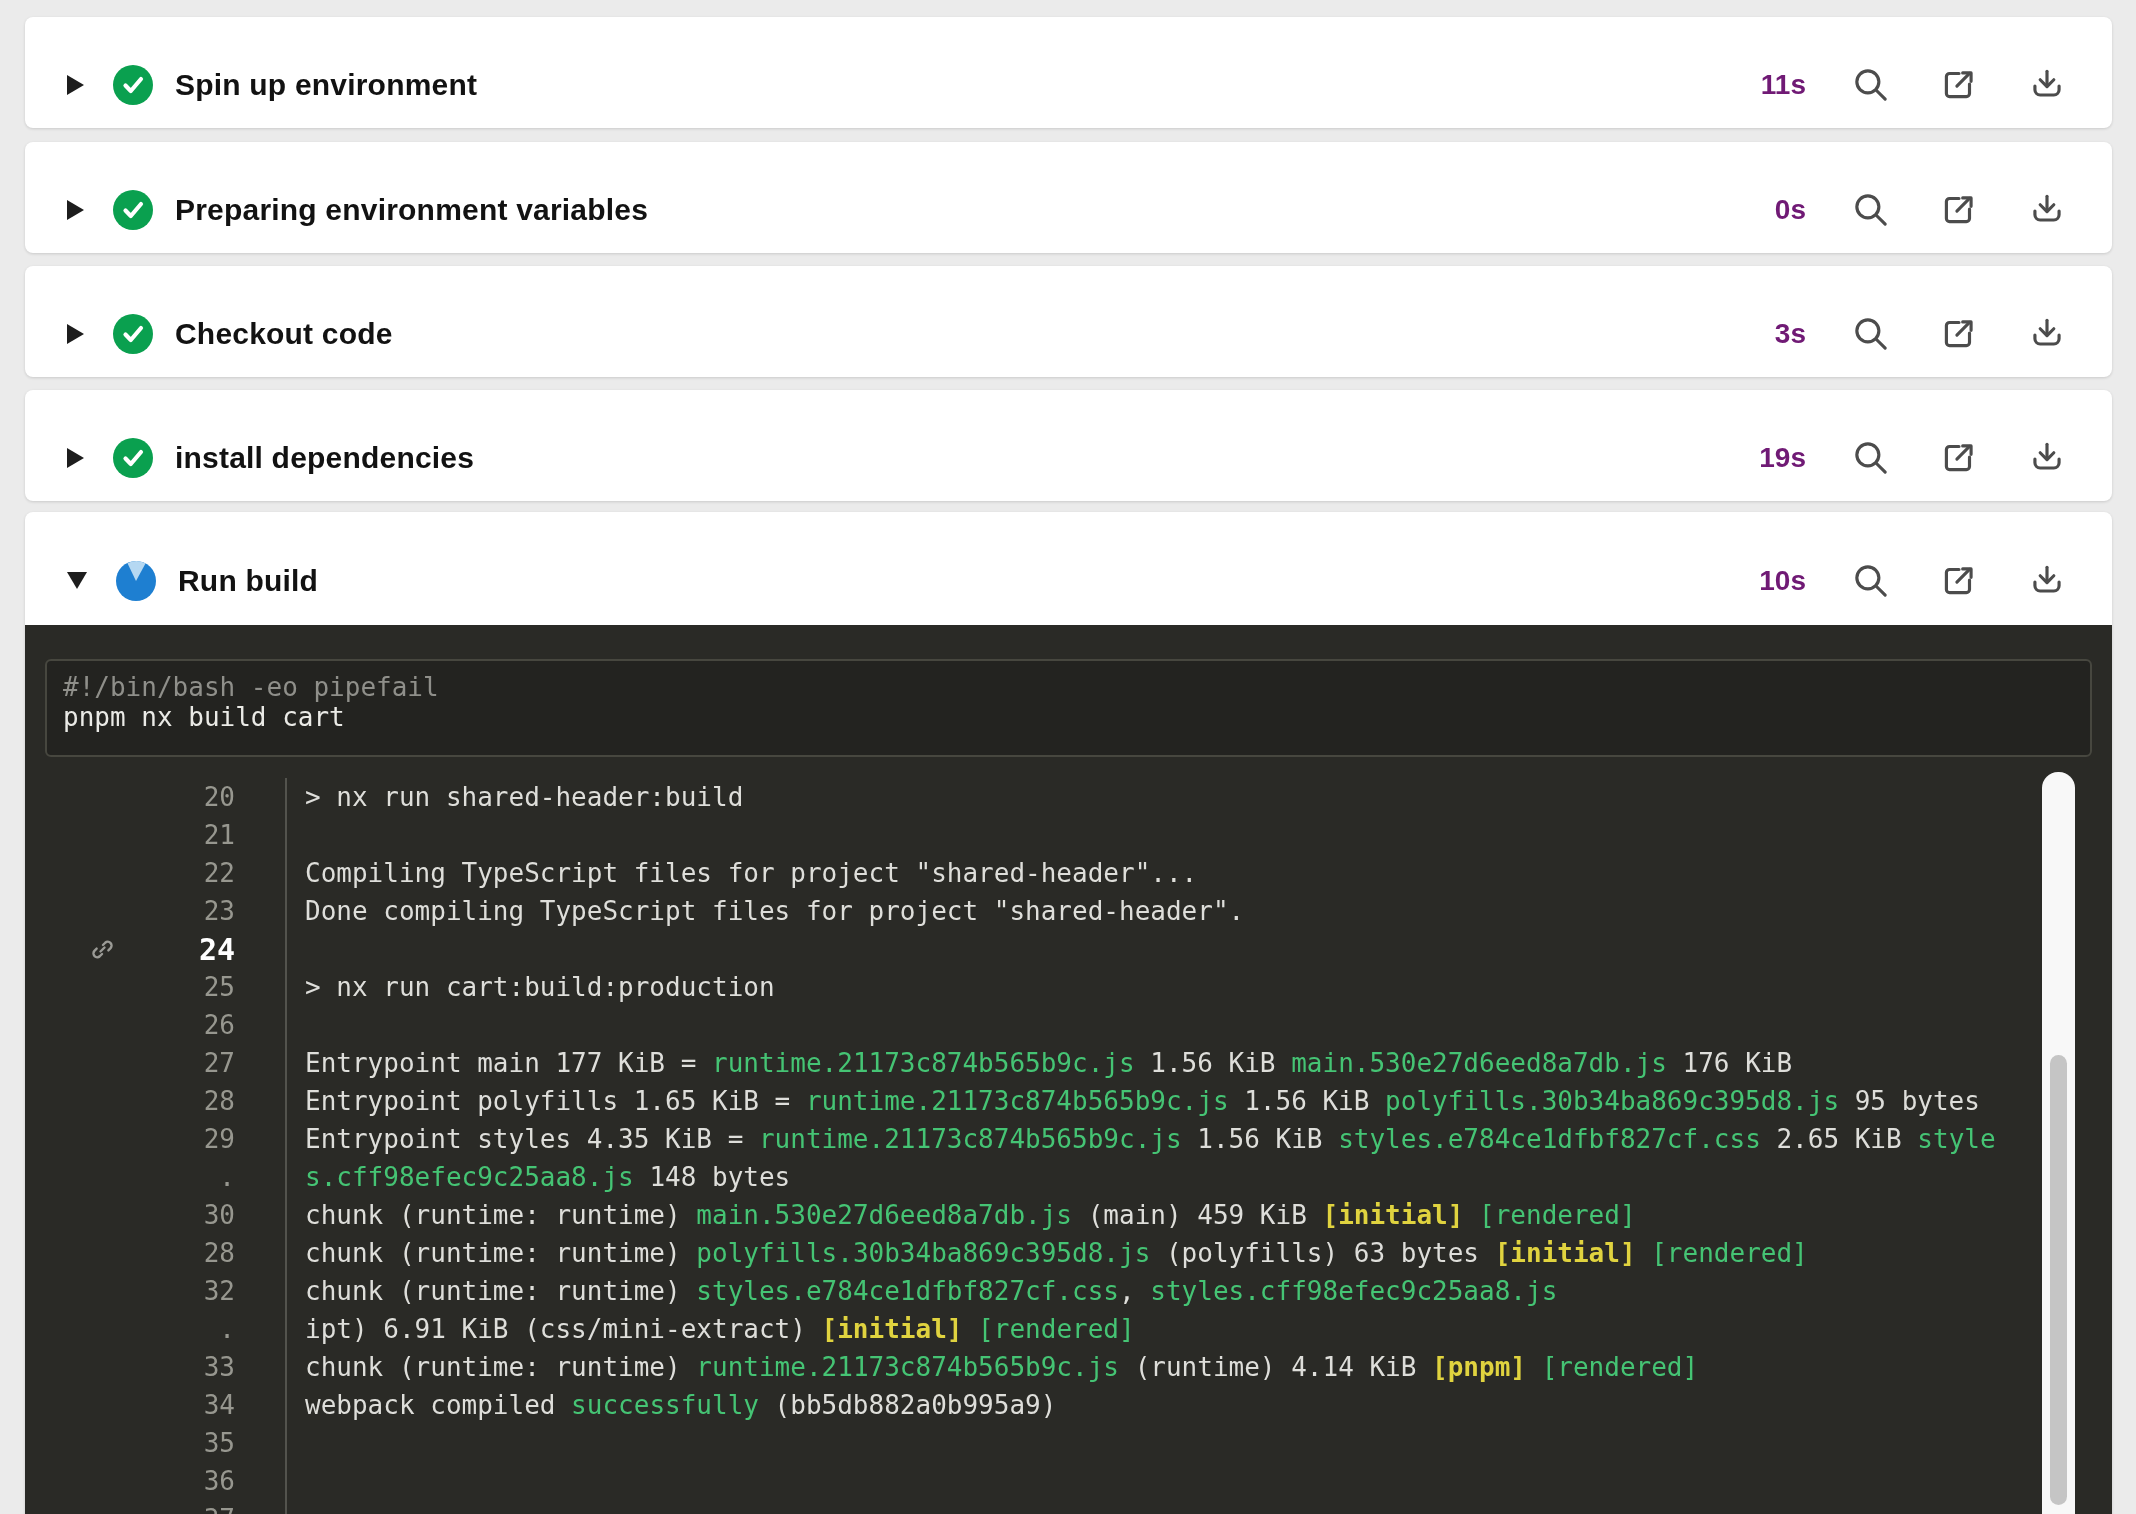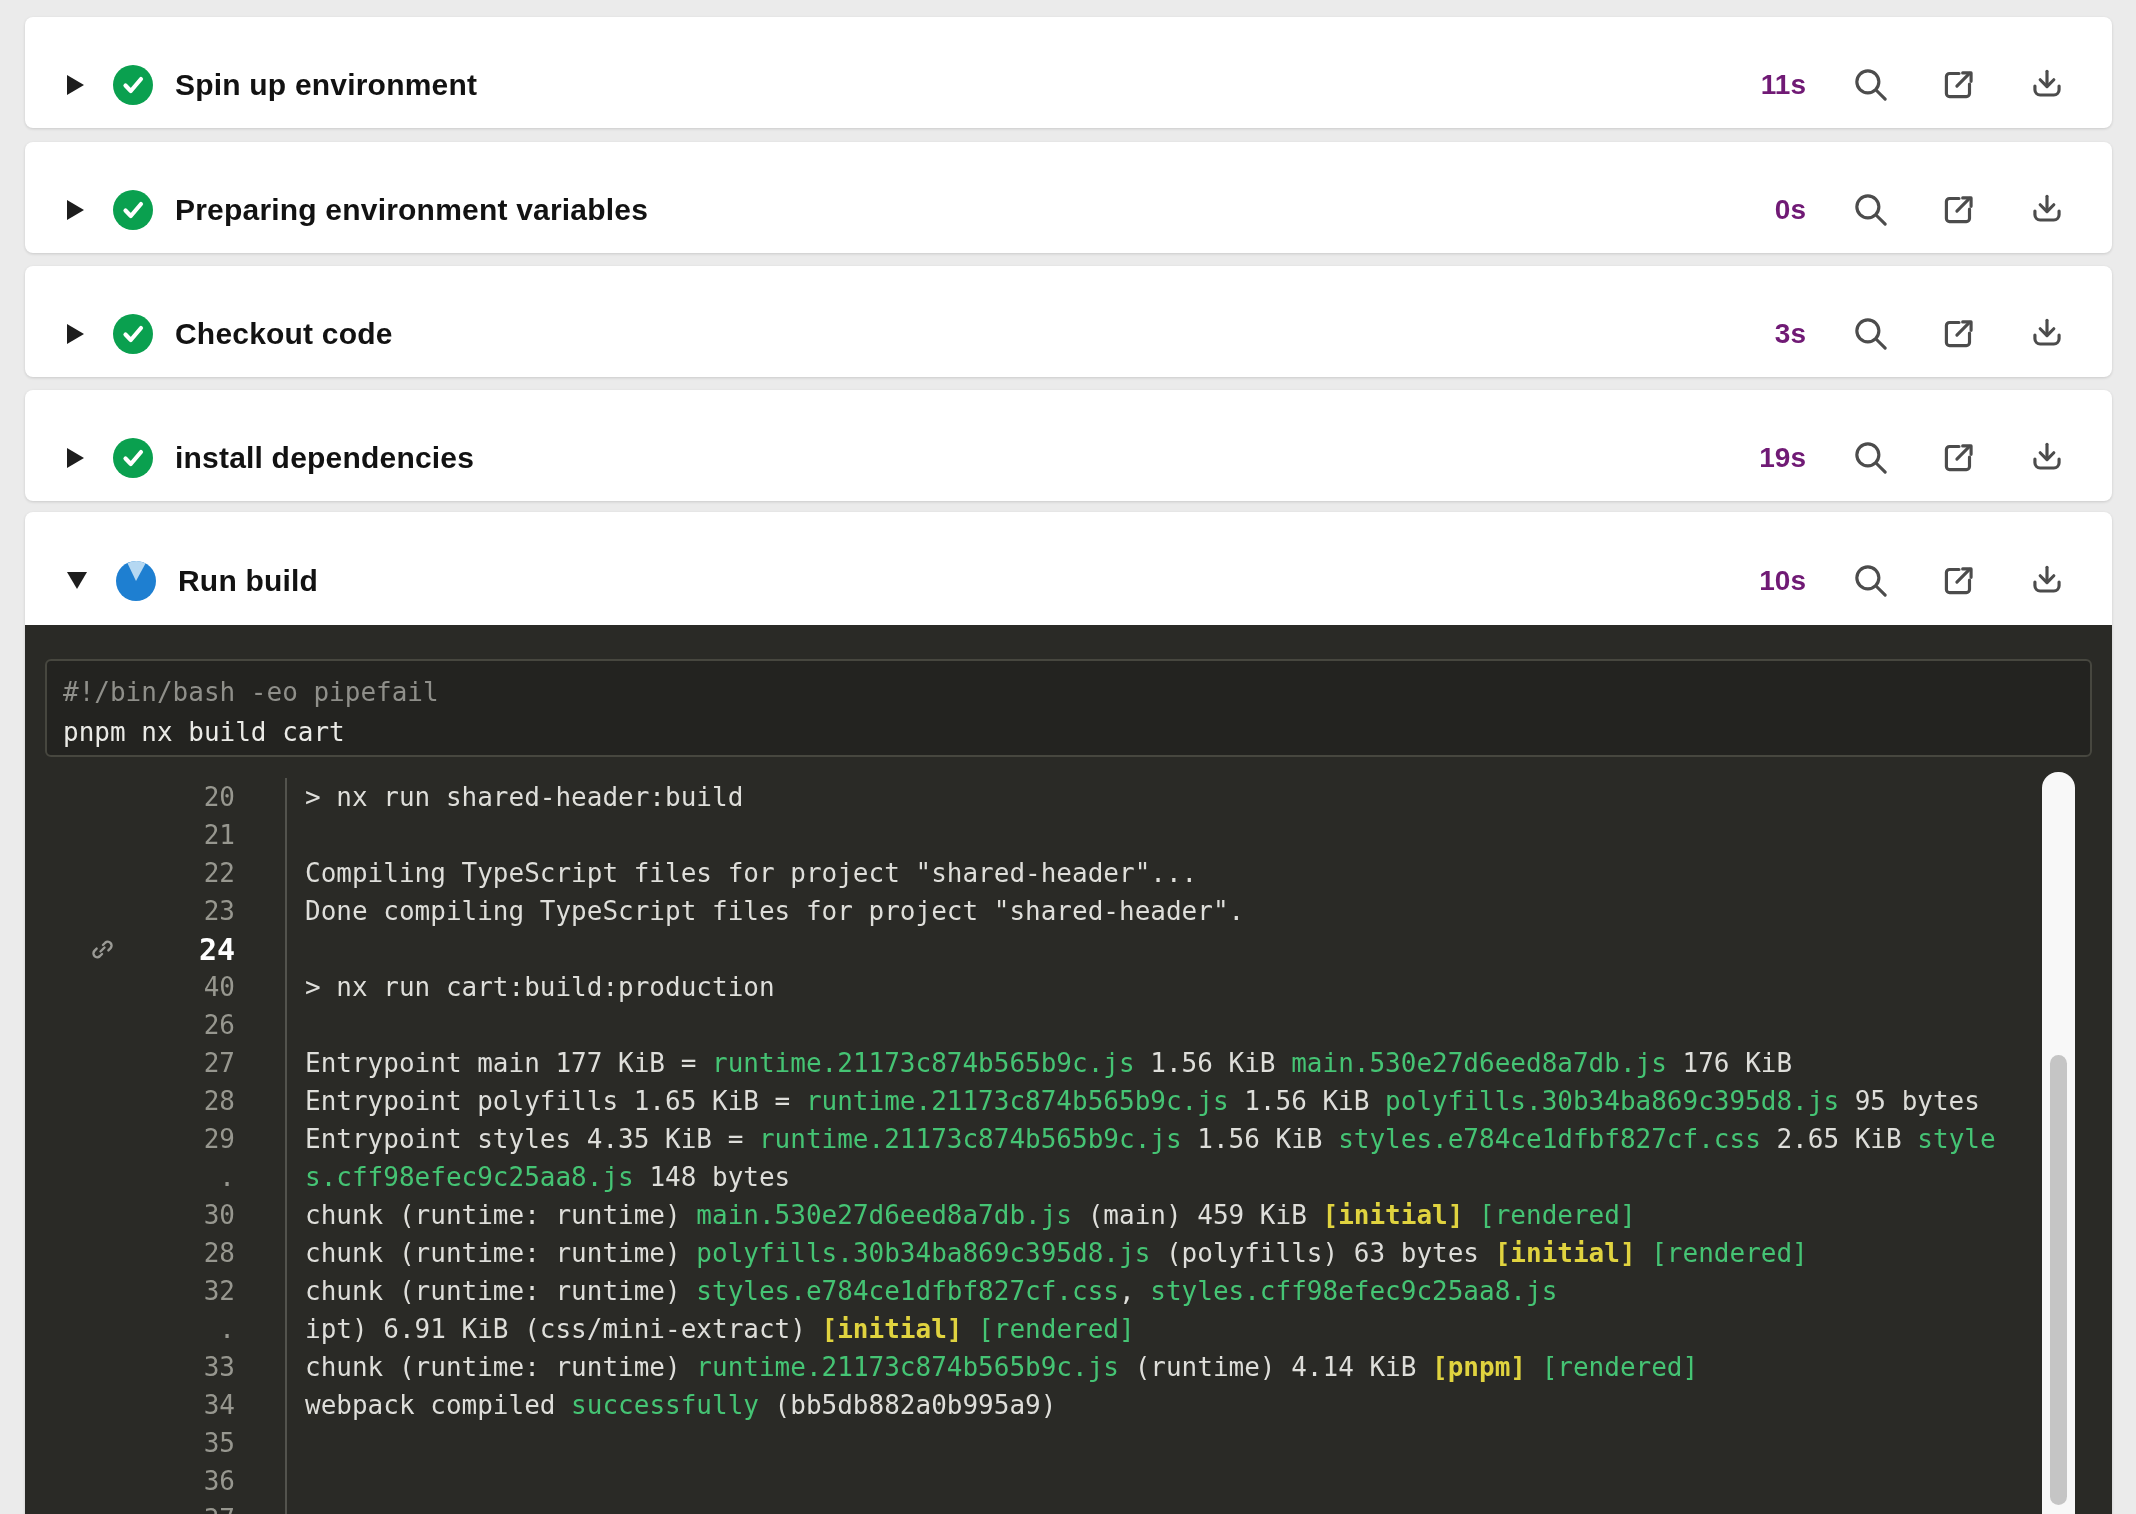--- a/index.html
+++ b/index.html
@@ -39,21 +39,21 @@
   .iconbtn svg { width:42px; height:42px; display:block; }
 
   .terminal {
     position:absolute; left:0; right:0; top:113px; bottom:0;
     background:#2a2a26;
   }
   .cmdbox {
     margin:34px 20px 0 20px; height:98px; box-sizing:border-box;
     background:#232320; border:2px solid #47473f; border-radius:6px;
     padding:11px 0 0 16px;
-    font-family:"DejaVu Sans Mono", monospace; font-size:26px; line-height:40px;
+    font-family:"DejaVu Sans Mono", monospace; font-size:26px; line-height:30px;
     white-space:pre; overflow:hidden;
   }
   .cmd-shebang { color:#8f8f8a; }
   .cmd-command { color:#eaeae6; }
 
   .log { margin-top:21px; font-family:"DejaVu Sans Mono", monospace; font-size:26px; }
   .log-row { display:flex; height:38px; align-items:center;gap:36px; }
   .link-slot { width:50px; margin-left:52px; flex:none; display:flex; align-items:center; justify-content:center; visibility:hidden; }
   .link-slot svg { width:27px; height:27px; display:block; }
   .log-row.has-link .link-slot { visibility:visible; }
@@ -319,21 +319,21 @@
   </div>
 
   <div class="log-row">
     <span class="link-slot">
       <svg viewBox="0 0 24 24" fill="none" stroke="#9b9b96" stroke-width="2.1" stroke-linecap="round">
         <path d="M10.2 13.8 L13.8 10.2"></path>
         <path d="M12.4 8 l2 -2 a3.4 3.4 0 0 1 4.8 4.8 l-2 2"></path>
         <path d="M11.6 16 l-2 2 a3.4 3.4 0 0 1 -4.8 -4.8 l2 -2"></path>
       </svg>
     </span>
-    <span class="lnum">40</span>
+    <span class="lnum">25</span>
     <span class="lcontent"><span class="seg-d">&gt; nx run cart:build:production</span></span>
   </div>
 
   <div class="log-row">
     <span class="link-slot">
       <svg viewBox="0 0 24 24" fill="none" stroke="#9b9b96" stroke-width="2.1" stroke-linecap="round">
         <path d="M10.2 13.8 L13.8 10.2"></path>
         <path d="M12.4 8 l2 -2 a3.4 3.4 0 0 1 4.8 4.8 l-2 2"></path>
         <path d="M11.6 16 l-2 2 a3.4 3.4 0 0 1 -4.8 -4.8 l2 -2"></path>
       </svg>

